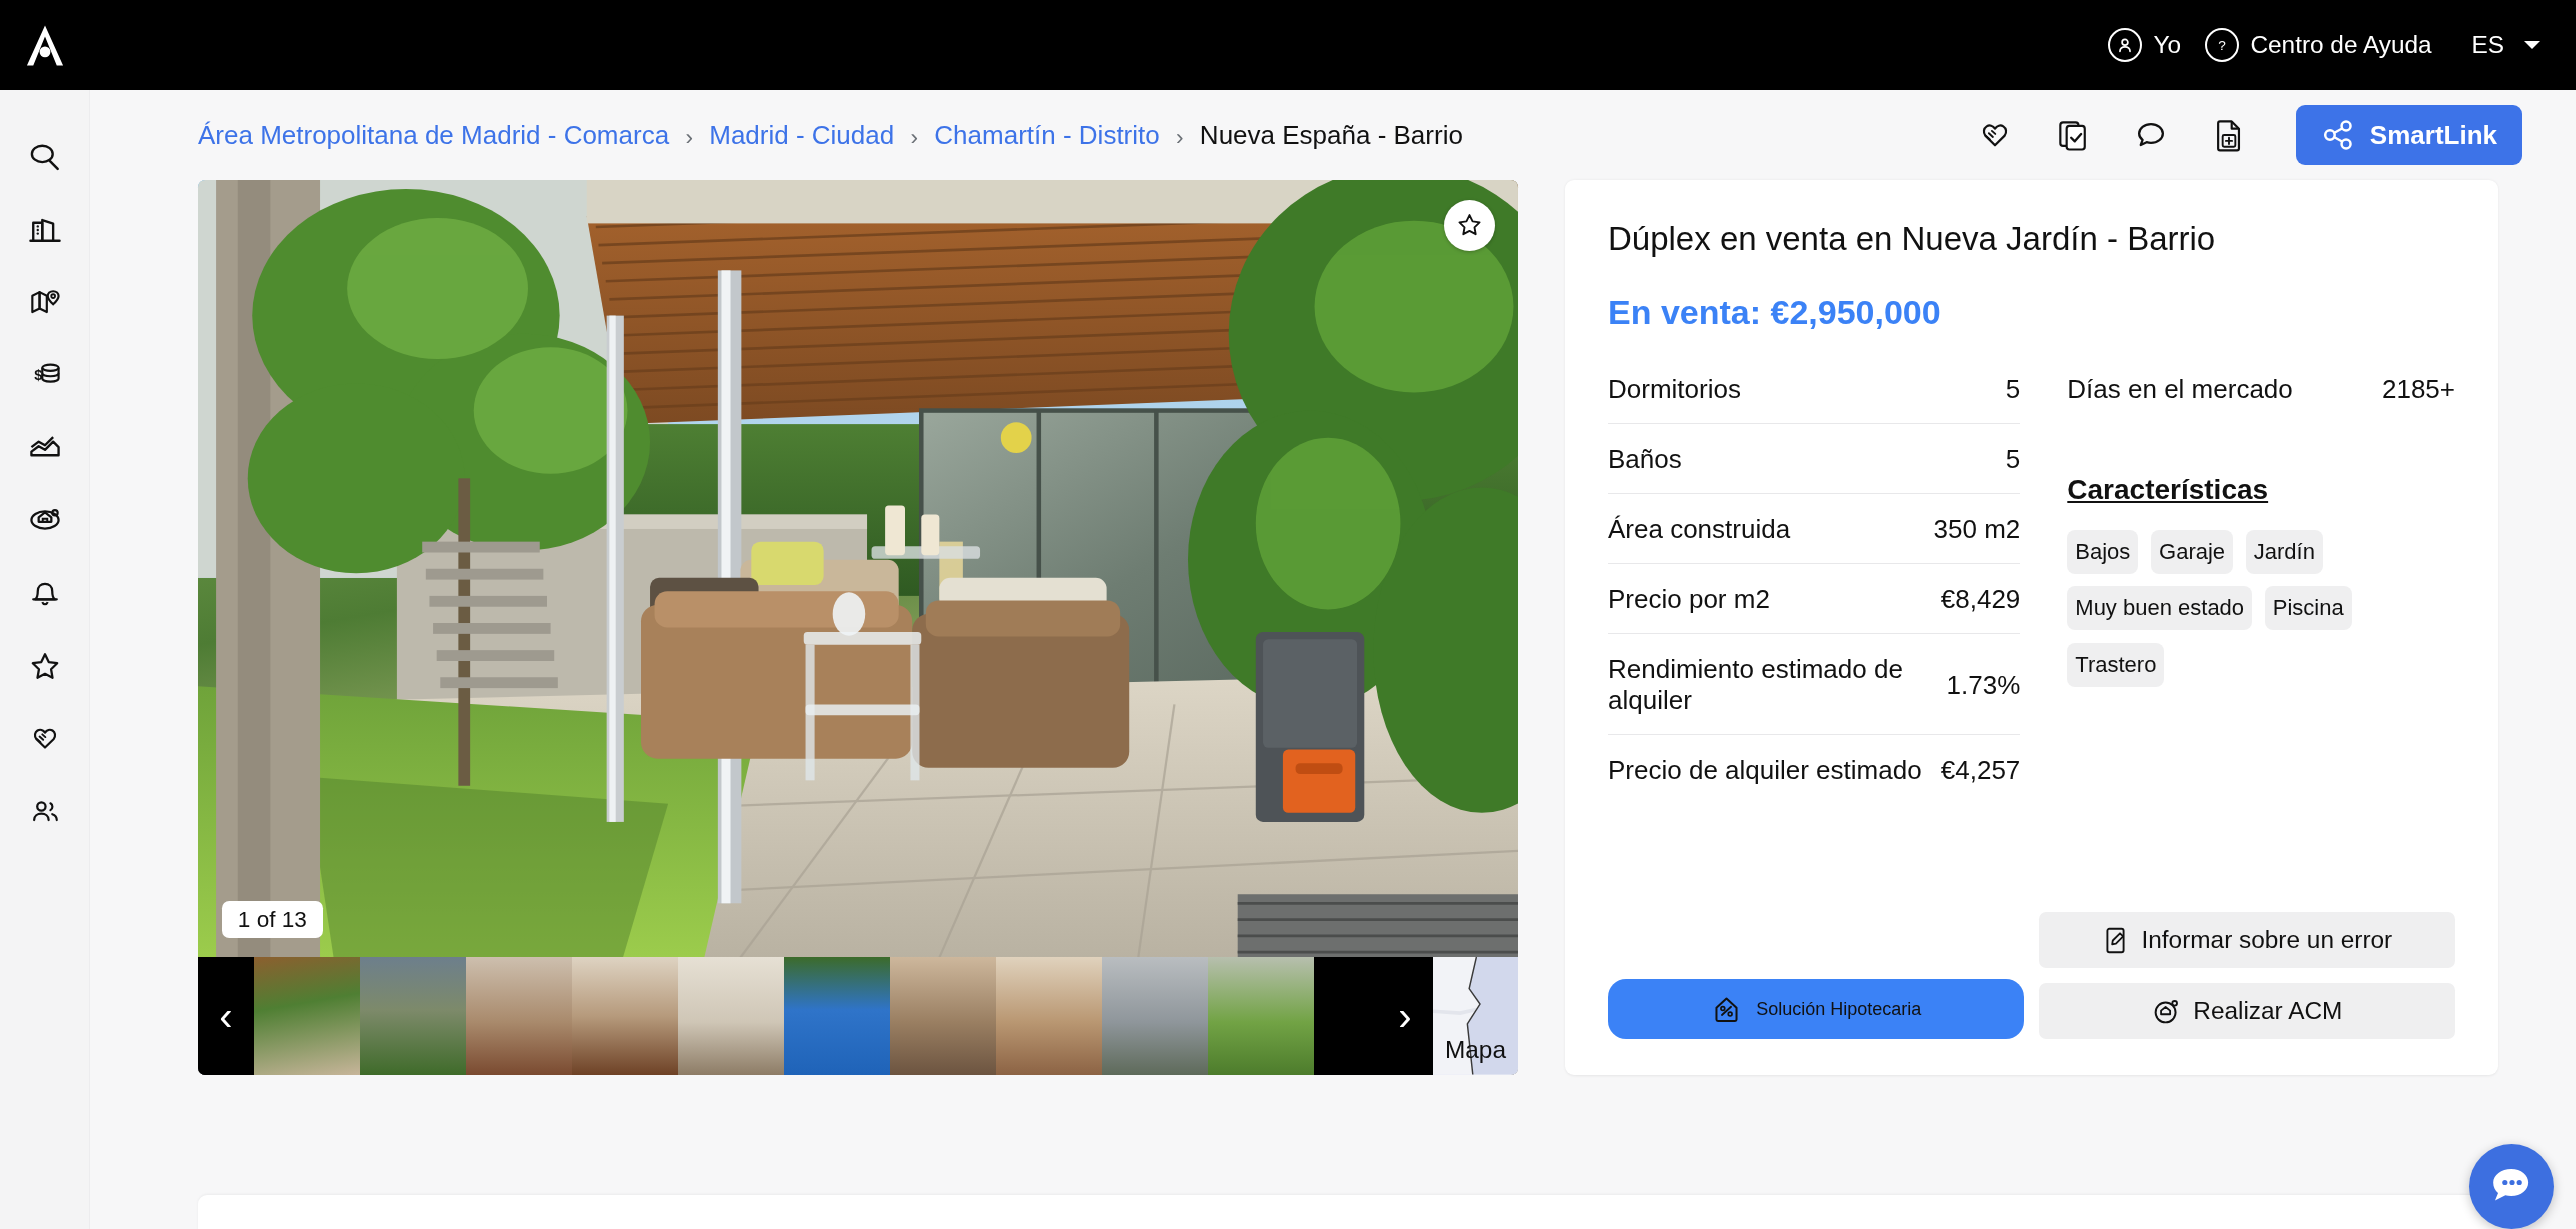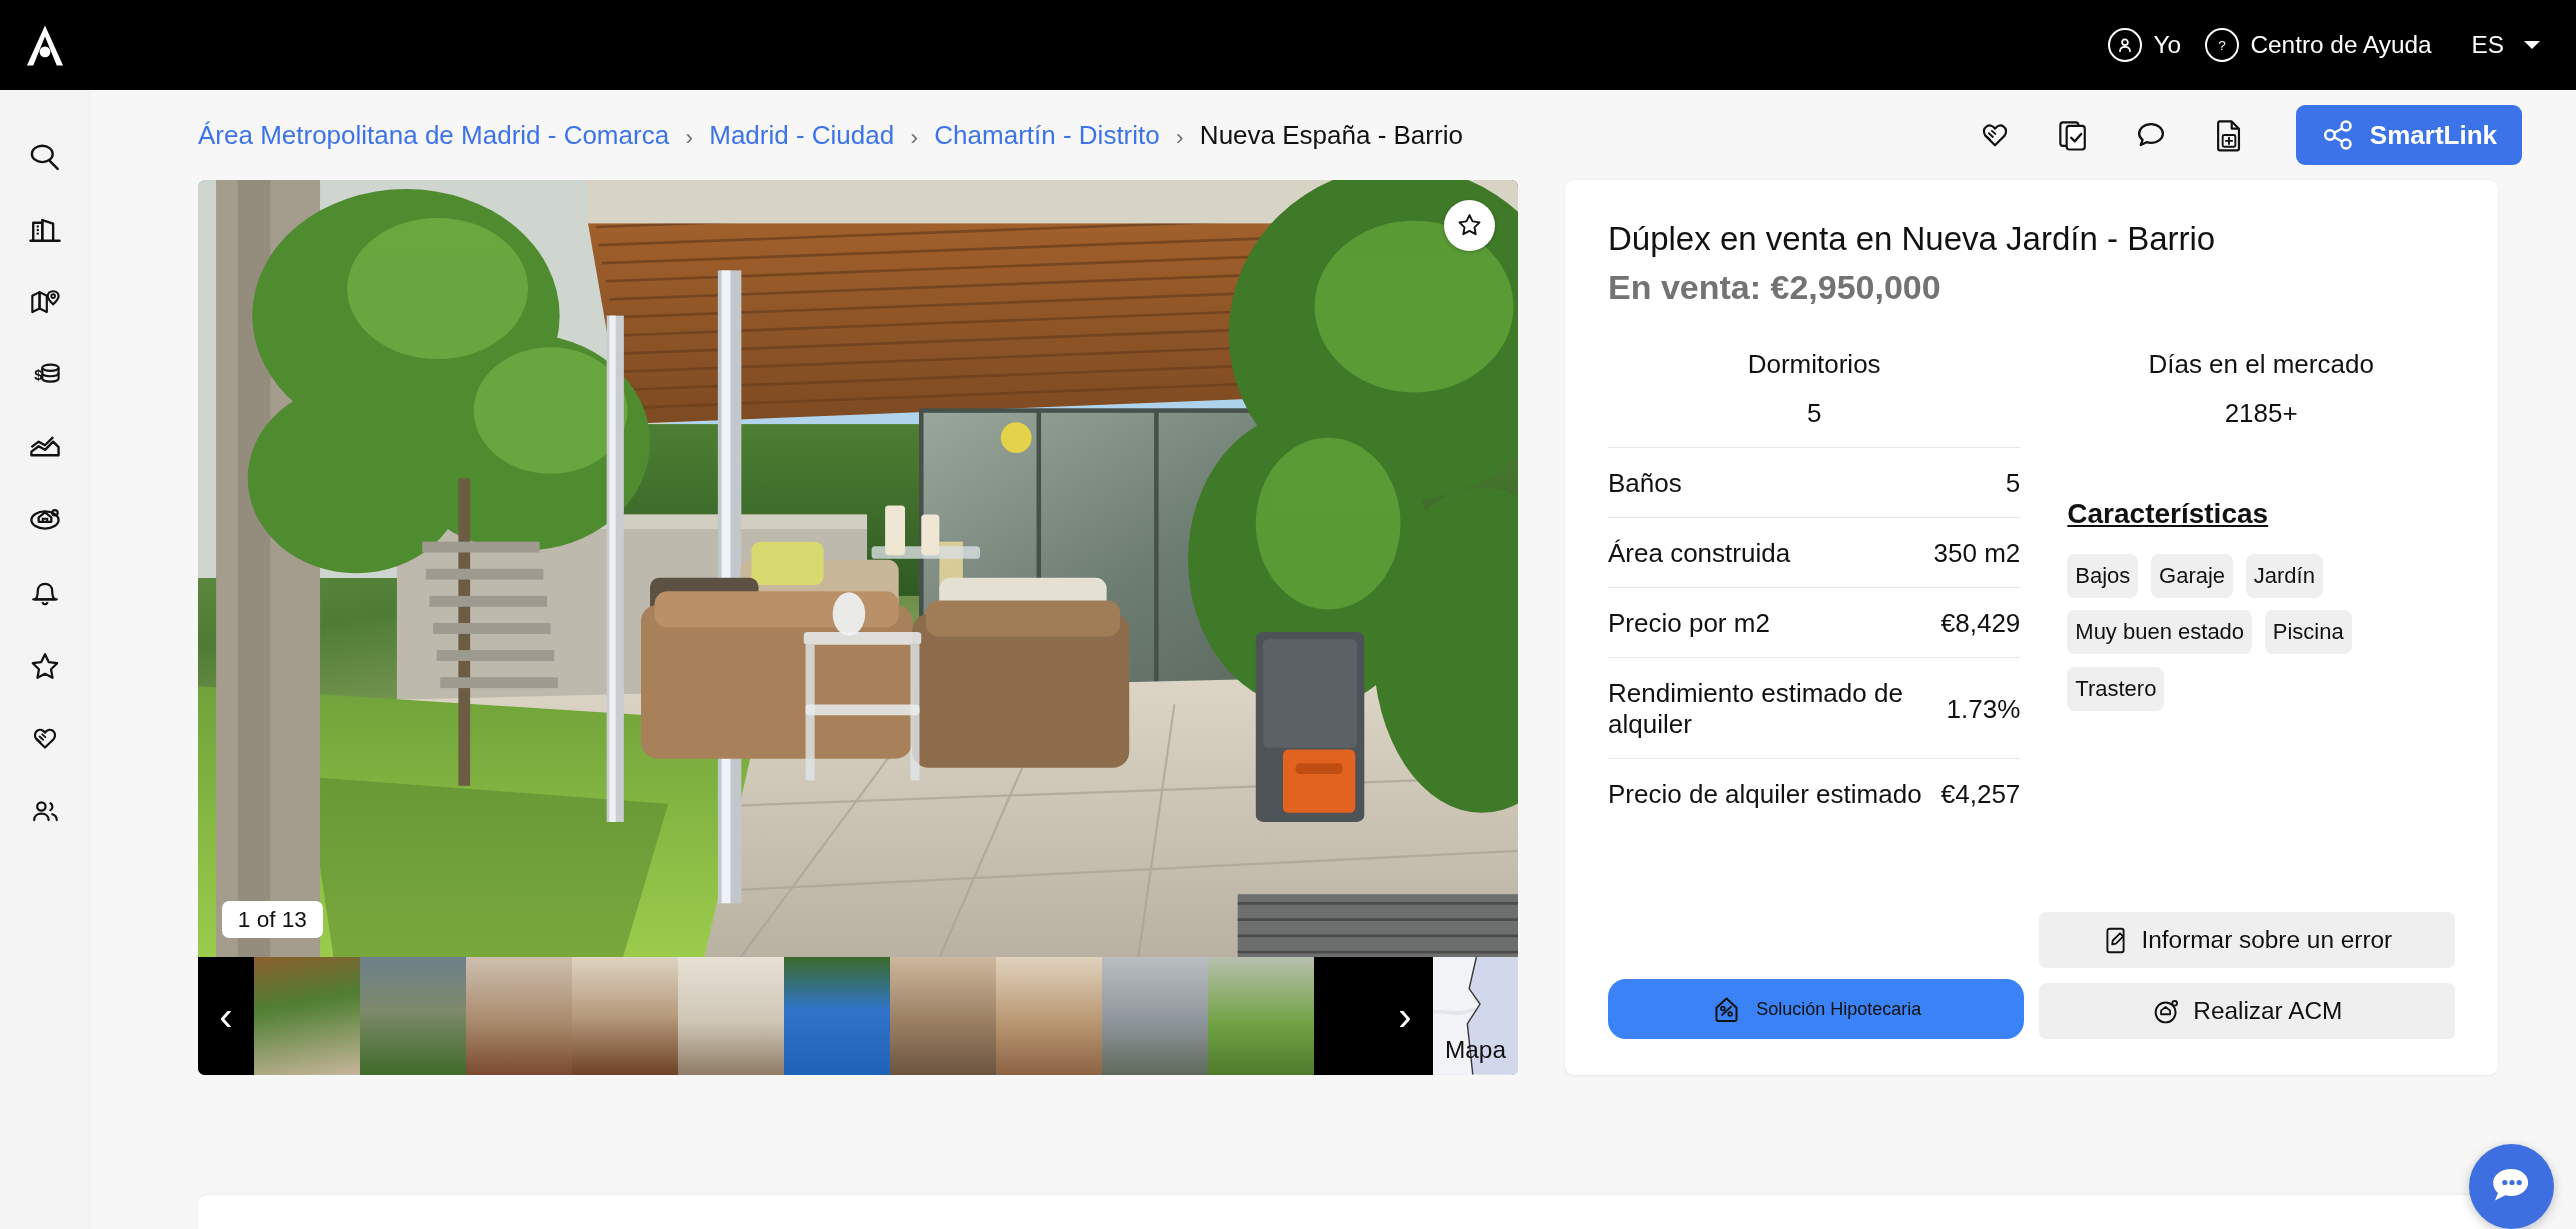--- a/index.html
+++ b/index.html
@@ -98,35 +98,35 @@
   }
   #map-thumb .mapbg{ position:absolute; inset:0; }
   #map-thumb span{ position:relative; z-index:2; }
 
   
   #details{
     width:933px; background:#fff; border-radius:9px; padding:40px 43px 36px 43px;
     box-shadow:0 0.9px 2.7px rgba(0,0,0,.07); min-height:895px; position:relative;
   }
   #prop-title{ font-size:33px; font-weight:400; color:#111; }
-  #prop-price{ font-size:34px; font-weight:bold; margin-top:10px; color:#737373; }
+  #prop-price{ font-size:34px; font-weight:bold; margin-top:35px; color:#3b82f6; }
 
   #two-col{ display:flex; gap:47px; margin-top:42px; }
   #col-left{ width:452px; }
   #col-right{ width:425px; }
 
   .drow{
     display:flex; align-items:center; justify-content:space-between;
     padding:20px 0 18px 0; border-bottom:0.9px solid #e8e8ea; font-size:26px; gap:18px;
   }
   .drow:last-child{ border-bottom:none; }
   .drow .dlabel{ color:#111; }
   .drow .dval{ color:#111; white-space:nowrap; }
   .dval.link{ color:#3d73e8; }
-  .drow.first{ padding-top:0;flex-direction:column; }
+  .drow.first{ padding-top:0; }
 
   #feat-title{ font-size:28px; font-weight:bold; margin-top:51px;text-decoration:underline; }
   #feat-tags{ display:flex; flex-wrap:wrap; gap:12.7px; margin-top:23.5px; }
   .tag{
     background:#efeff0; border-radius:8.1px; padding:9px 8px; font-size:22px; color:#111;
     cursor:pointer;
   }
 
   #btn-mortgage{
     position:absolute; left:43px; bottom:36px; width:416px; height:60px;

